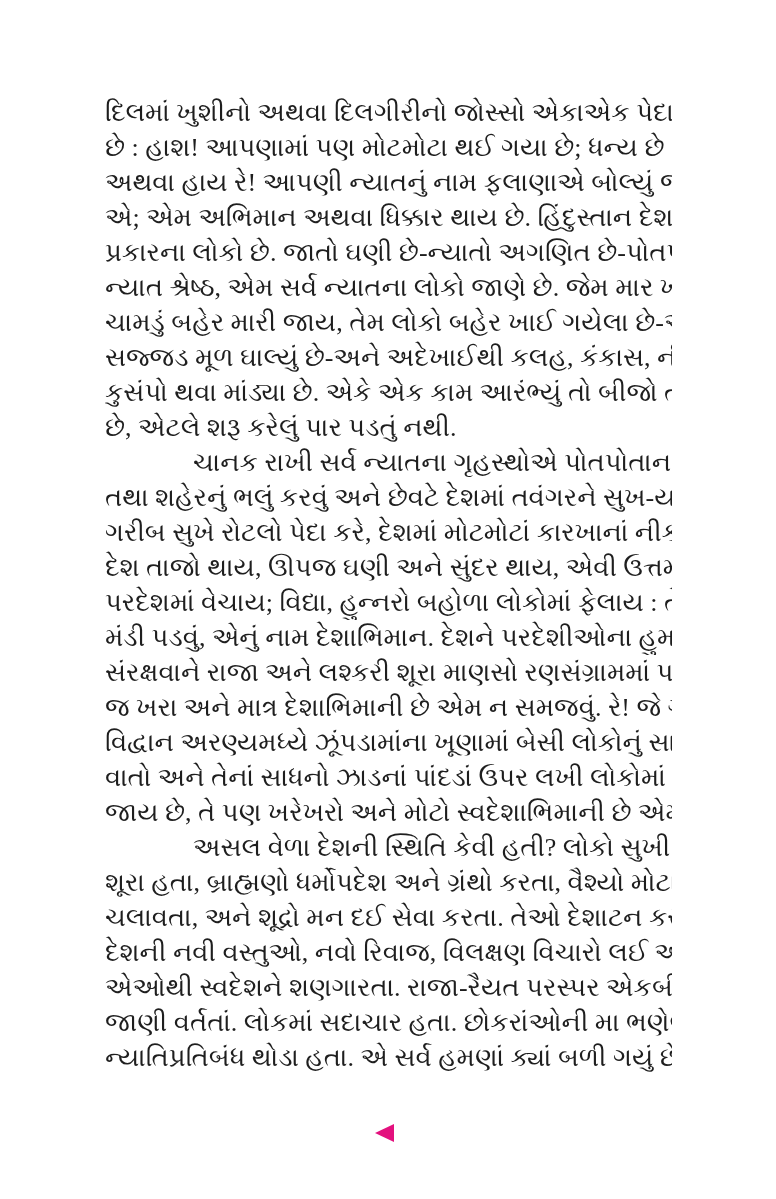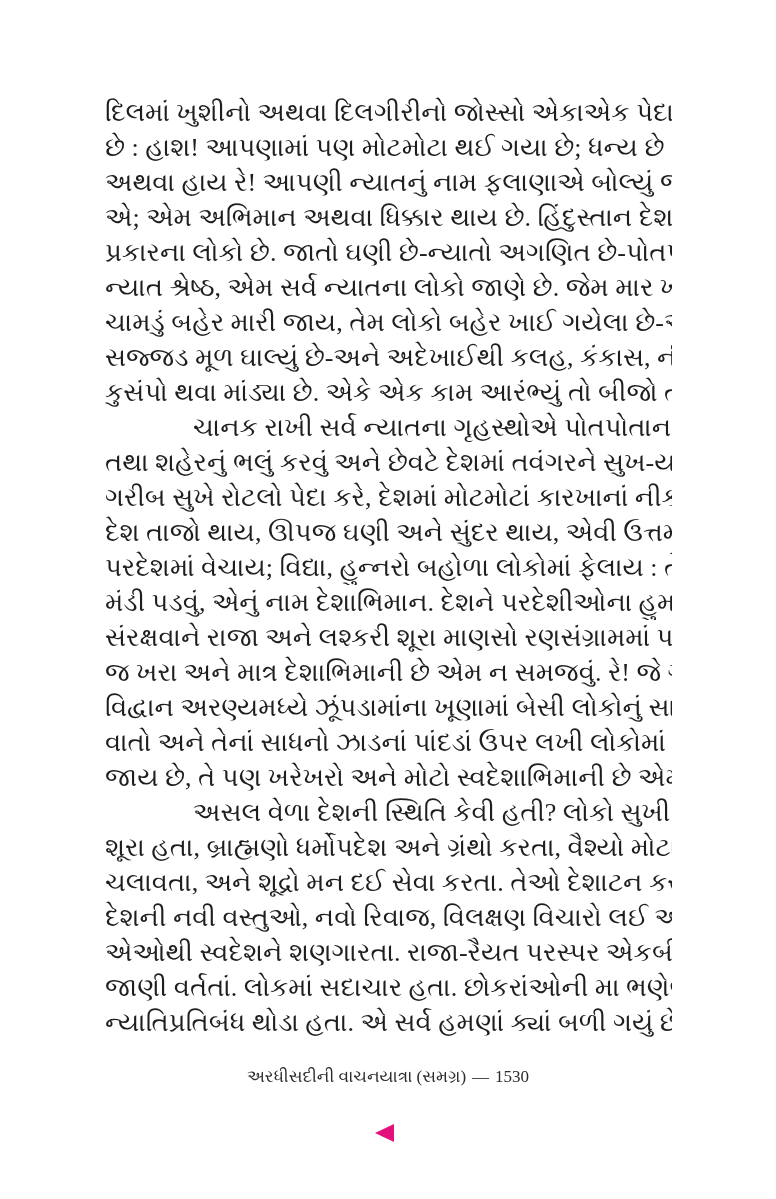--- a/index.html
+++ b/index.html
@@ -46,20 +46,21 @@
     <div class="para">
       <div class="tline">દિલમાં ખુશીનો અથવા દિલગીરીનો જોસ્સો એકાએક પેદા થઈ આવે</div>
       <div class="tline">છે : હાશ! આપણામાં પણ મોટમોટા થઈ ગયા છે; ધન્ય છે તેઓને;</div>
       <div class="tline">અથવા હાય રે! આપણી ન્યાતનું નામ ફલાણાએ બોલ્યું જ જો, મૂઓ</div>
       <div class="tline">એ; એમ અભિમાન અથવા ધિક્કાર થાય છે. હિંદુસ્તાન દેશમાં નાના</div>
       <div class="tline">પ્રકારના લોકો છે. જાતો ઘણી છે-ન્યાતો અગણિત છે-પોતપોતાની</div>
       <div class="tline">ન્યાત શ્રેષ્ઠ, એમ સર્વ ન્યાતના લોકો જાણે છે. જેમ માર ખાધાથી</div>
       <div class="tline">ચામડું બહેર મારી જાય, તેમ લોકો બહેર ખાઈ ગયેલા છે-અદેખાઈએ</div>
       <div class="tline">સજ્જડ મૂળ ઘાલ્યું છે-અને અદેખાઈથી કલહ, કંકાસ, નીચ-ઊંચ વગેરે</div>
       <div class="tline">કુસંપો થવા માંડ્યા છે. એકે એક કામ આરંભ્યું તો બીજો તોડી પાડે</div>
+      <div class="tline short">છે, એટલે શરૂ કરેલું પાર પડતું નથી.</div>
     </div>
 
     <div class="para">
       <div class="tline indent">ચાનક રાખી સર્વ ન્યાતના ગૃહસ્થોએ પોતપોતાના કુળનું, ન્યાતનું</div>
       <div class="tline">તથા શહેરનું ભલું કરવું અને છેવટે દેશમાં તવંગરને સુખ-યશ મળે,</div>
       <div class="tline">ગરીબ સુખે રોટલો પેદા કરે, દેશમાં મોટમોટાં કારખાનાં નીકળે, પૈસેટકે</div>
       <div class="tline">દેશ તાજો થાય, ઊપજ ઘણી અને સુંદર થાય, એવી ઉત્તમ જણસો</div>
       <div class="tline">પરદેશમાં વેચાય; વિદ્યા, હુન્નરો બહોળા લોકોમાં ફેલાય : તેમ કરવા</div>
       <div class="tline">મંડી પડવું, એનું નામ દેશાભિમાન. દેશને પરદેશીઓના હુમલામાંથી</div>
       <div class="tline">સંરક્ષવાને રાજા અને લશ્કરી શૂરા માણસો રણસંગ્રામમાં પડે છે, તેઓ</div>
@@ -74,19 +75,16 @@
       <div class="tline">શૂરા હતા, બ્રાહ્મણો ધર્મોપદેશ અને ગ્રંથો કરતા, વૈશ્યો મોટા વ્યાપાર</div>
       <div class="tline">ચલાવતા, અને શૂદ્રો મન દઈ સેવા કરતા. તેઓ દેશાટન કરતા. નવા</div>
       <div class="tline">દેશની નવી વસ્તુઓ, નવો રિવાજ, વિલક્ષણ વિચારો લઈ આવી</div>
       <div class="tline">એઓથી સ્વદેશને શણગારતા. રાજા-રૈયત પરસ્પર એકબીજાનો ધર્મ</div>
       <div class="tline">જાણી વર્તતાં. લોકમાં સદાચાર હતા. છોકરાંઓની મા ભણેલી હતી.</div>
       <div class="tline">ન્યાતિપ્રતિબંધ થોડા હતા. એ સર્વ હમણાં ક્યાં બળી ગયું છે? રાજા</div>
     </div>
 
   </div>
 
-  <div class="footer">
-    <span>અરધીસદીની વાચનયાત્રા (સમગ્ર)</span><span>—</span><span>1530</span>
-  </div>
 
   <div class="nav-prev"></div>
 
 </div>
 
 </body></html>

